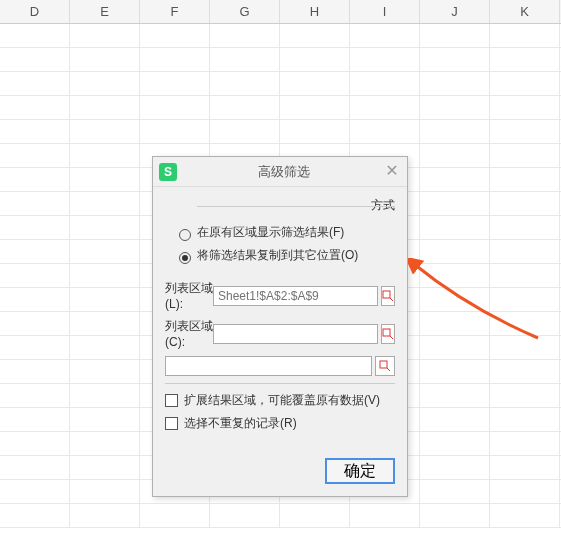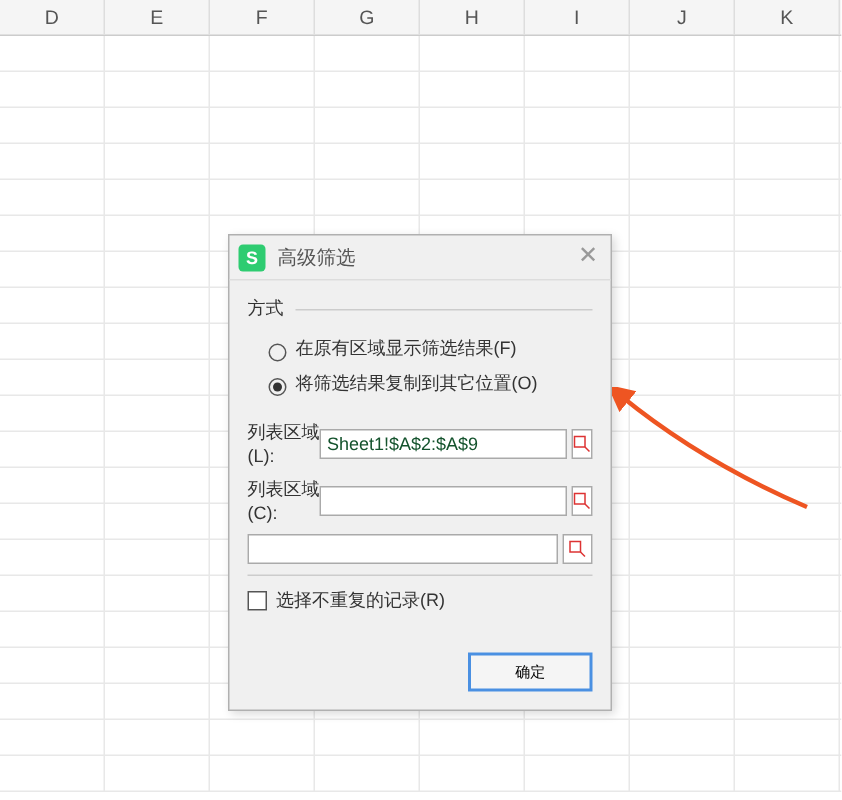--- a/index.html
+++ b/index.html
@@ -64,40 +64,42 @@
       justify-content: center;
       color: #fff;
       font-weight: bold;
       font-size: 12px;
       margin-right: 8px;
     }
     .dialog-title {
       font-size: 13px;
       color: #555;
       flex: 1;
+      text-align: center;
     }
     .dialog-close {
       width: 18px;
       height: 18px;
       color: #999;
       font-size: 16px;
       text-align: center;
       line-height: 16px;
       cursor: pointer;
     }
     .dialog-body {
       padding: 10px 12px;
       font-size: 12px;
       color: #333;
     }
     .fieldset-label {
       font-size: 12px;
       color: #333;
       margin-bottom: 4px;
       position: relative;
+      text-align: right;
     }
     .fieldset-label::after {
       content: "";
       position: absolute;
       left: 32px;
       right: 0;
       top: 50%;
       border-top: 1px solid #ccc;
     }
     .radio-group {
@@ -135,21 +137,21 @@
       width: 76px;
       font-size: 12px;
     }
     .form-input {
       flex: 1;
       height: 20px;
       border: 1px solid #aaa;
       background: #fff;
       padding: 0 4px;
       font-size: 12px;
-      color: #14532d;
+      color: #737373;
     }
     .range-btn {
       width: 20px;
       height: 20px;
       border: 1px solid #aaa;
       background: #fff;
       margin-left: 3px;
       display: flex;
       align-items: center;
       justify-content: center;
@@ -172,25 +174,25 @@
       background: #fff;
       margin-right: 6px;
     }
     .dialog-footer {
       display: flex;
       justify-content: flex-end;
       gap: 10px;
       padding: 10px 12px 12px;
     }
     .btn {
-      width: 83px;
+      width: 70px;
       height: 26px;
       border: 1px solid #aaa;
       background: #f5f5f5;
-      font-size: 10px;
+      font-size: 16px;
       cursor: pointer;
     }
     .btn.primary {
       border: 2px solid #4a90e2;
     }
     .arrow {
       position: absolute;
       left: 408px;
       top: 258px;
       pointer-events: none;
@@ -471,20 +473,24 @@
             <rect x="1" y="1" width="7" height="7" fill="none" stroke="#d33" stroke-width="1"></rect>
             <path d="M8 8 L11 11" stroke="#d33" stroke-width="1"></path>
           </svg>
       </div>
     </div>
 
     <div class="divider"></div>
 
     <div class="checkbox-row">
       <span class="checkbox"></span>
+      <span>扩展结果区域，可能覆盖原有数据(V)</span>
+    </div>
+    <div class="checkbox-row">
+      <span class="checkbox"></span>
       <span>选择不重复的记录(R)</span>
     </div>
   </div>
   <div class="dialog-footer">
     <button class="btn primary">确定</button>
   </div>
 </div>
 
 <svg class="arrow" width="140" height="90">
   <defs>

